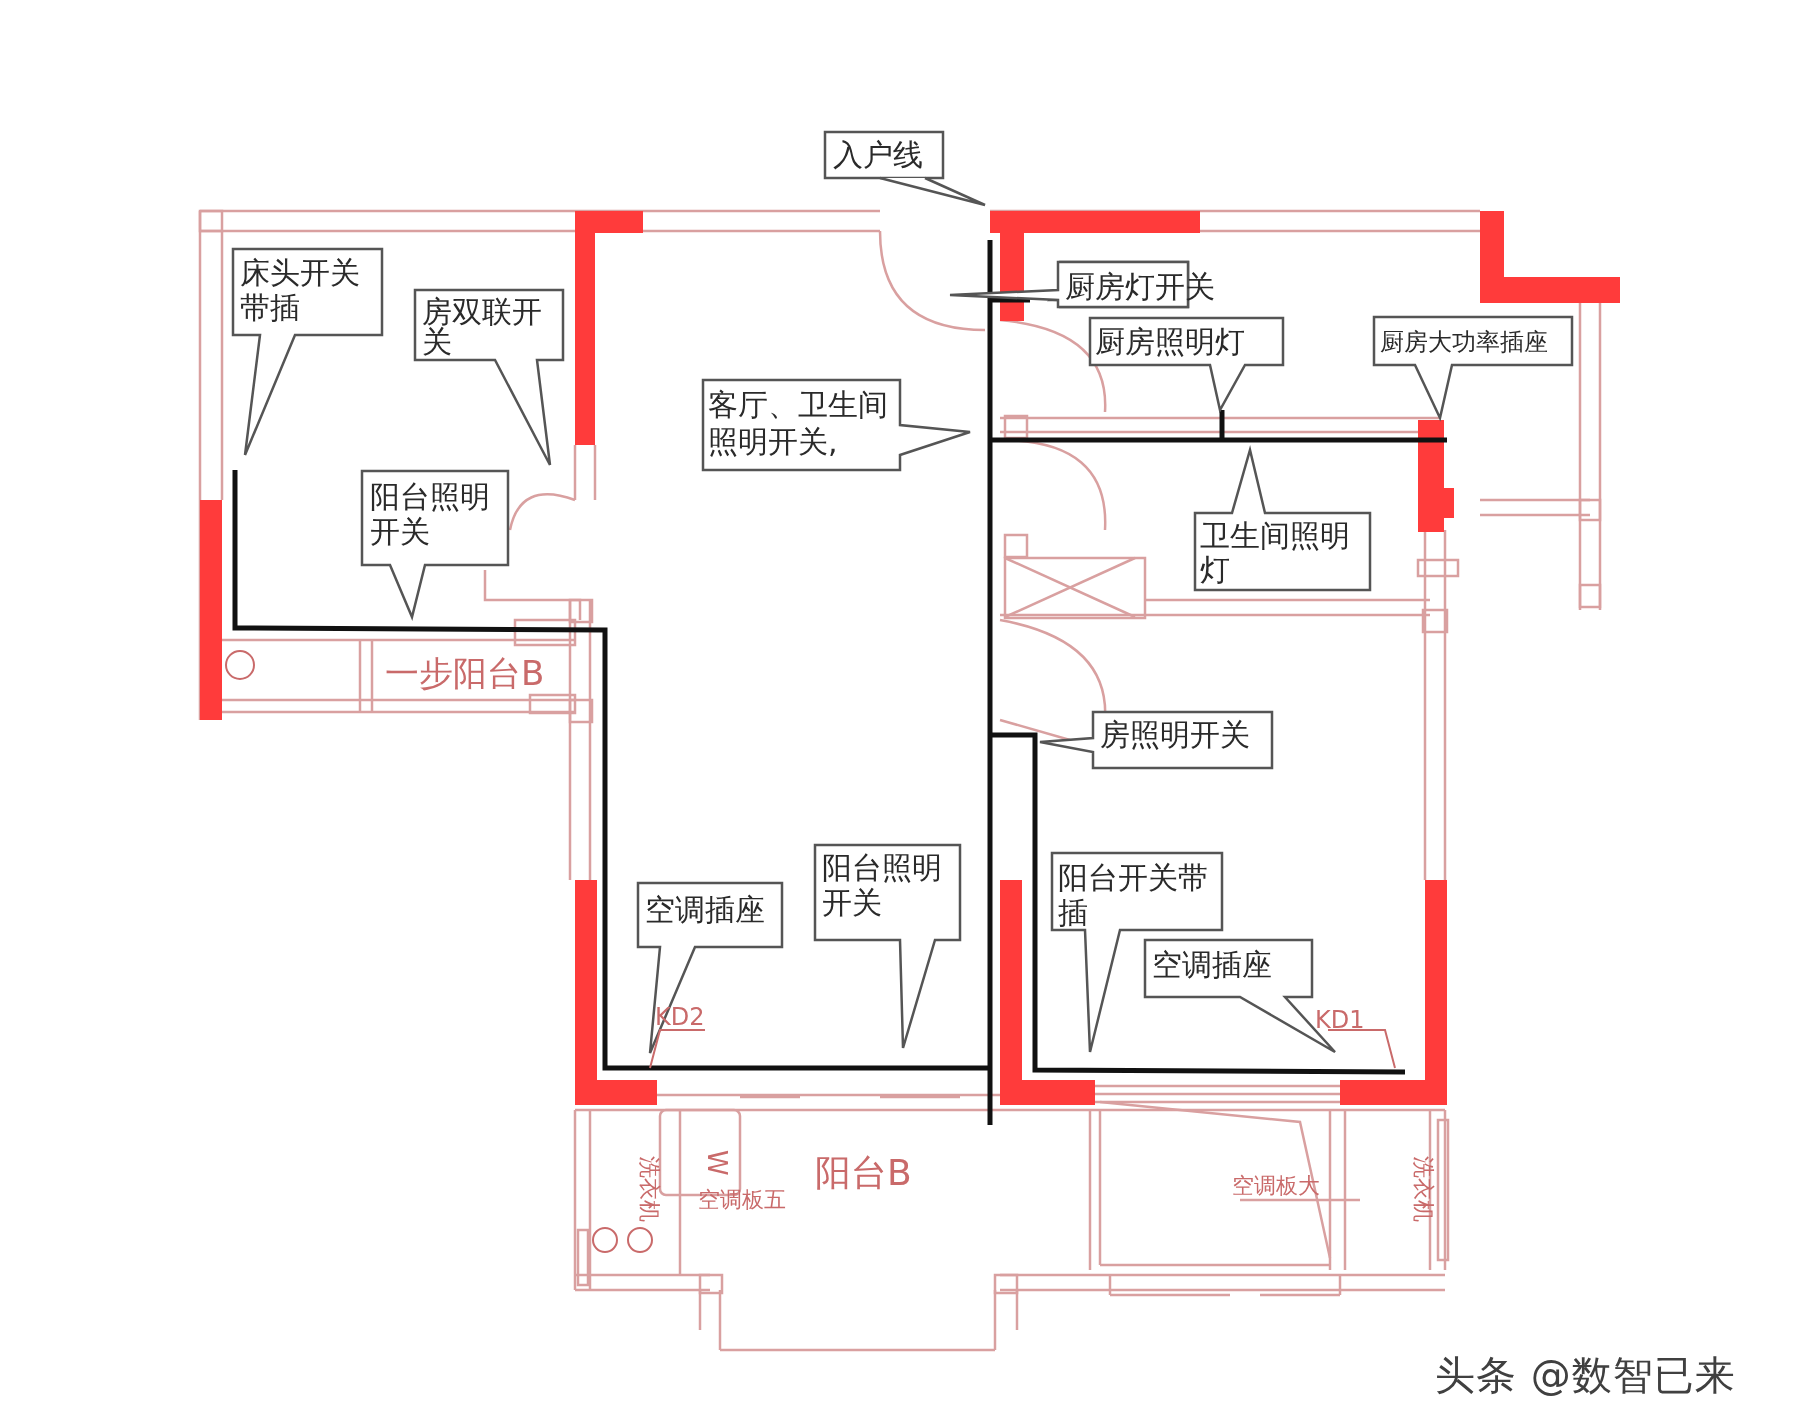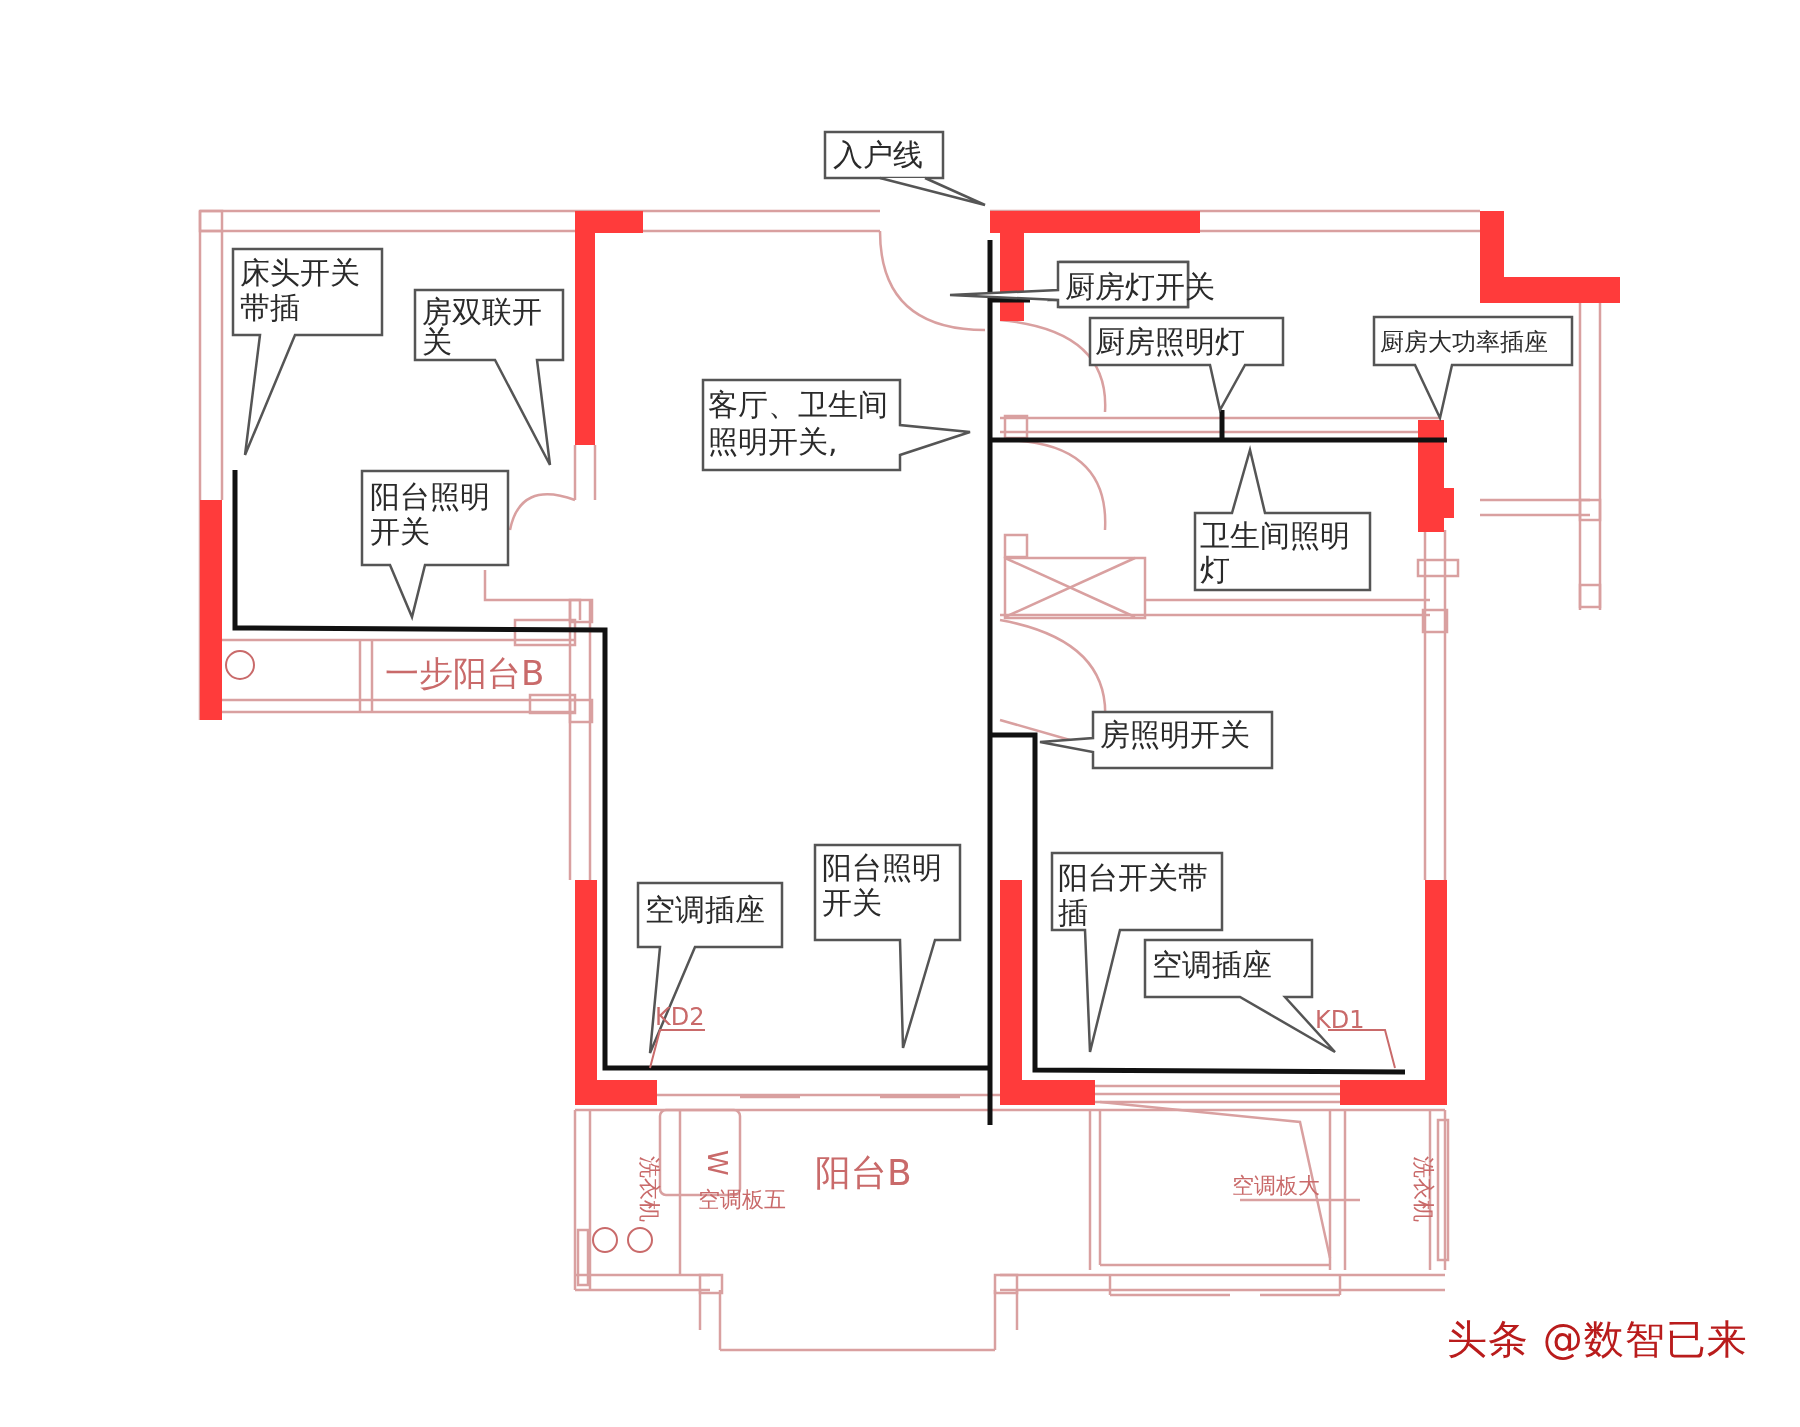--- a/index.html
+++ b/index.html
@@ -1,20 +1,20 @@
 <!DOCTYPE html>
 <html><head>
 <meta charset="utf-8">
 <style>
   html,body{margin:0;padding:0;background:#ffffff;}
   body{width:1800px;height:1427px;position:relative;overflow:hidden;font-family:"DejaVu Sans","Liberation Sans",sans-serif;}
   #plan{position:absolute;left:0;top:0;width:1800px;height:1427px;}
   .callout-text{font-family:"DejaVu Sans","Liberation Sans",sans-serif;font-size:30px;fill:#2a2a2a;}
   .cad-text{font-family:"DejaVu Sans","Liberation Sans",sans-serif;fill:#c96a6a;}
-  .watermark{position:absolute;left:1435px;top:1312px;font-family:"DejaVu Sans","Liberation Sans",sans-serif;font-size:40px;color:#b91c1c;letter-spacing:1px;margin-left:12px;}
+  .watermark{position:absolute;left:1435px;top:1348px;font-family:"DejaVu Sans","Liberation Sans",sans-serif;font-size:40px;color:#404040;letter-spacing:1px;}
 </style>
 </head>
 <body>
 
 <svg id="plan" viewBox="0 0 1800 1427" xmlns="http://www.w3.org/2000/svg">
 
   <g stroke="#d9a0a0" stroke-width="2.5" fill="none">
 
     <line x1="200" y1="211" x2="880" y2="211"></line>
     <line x1="200" y1="231" x2="880" y2="231"></line>

